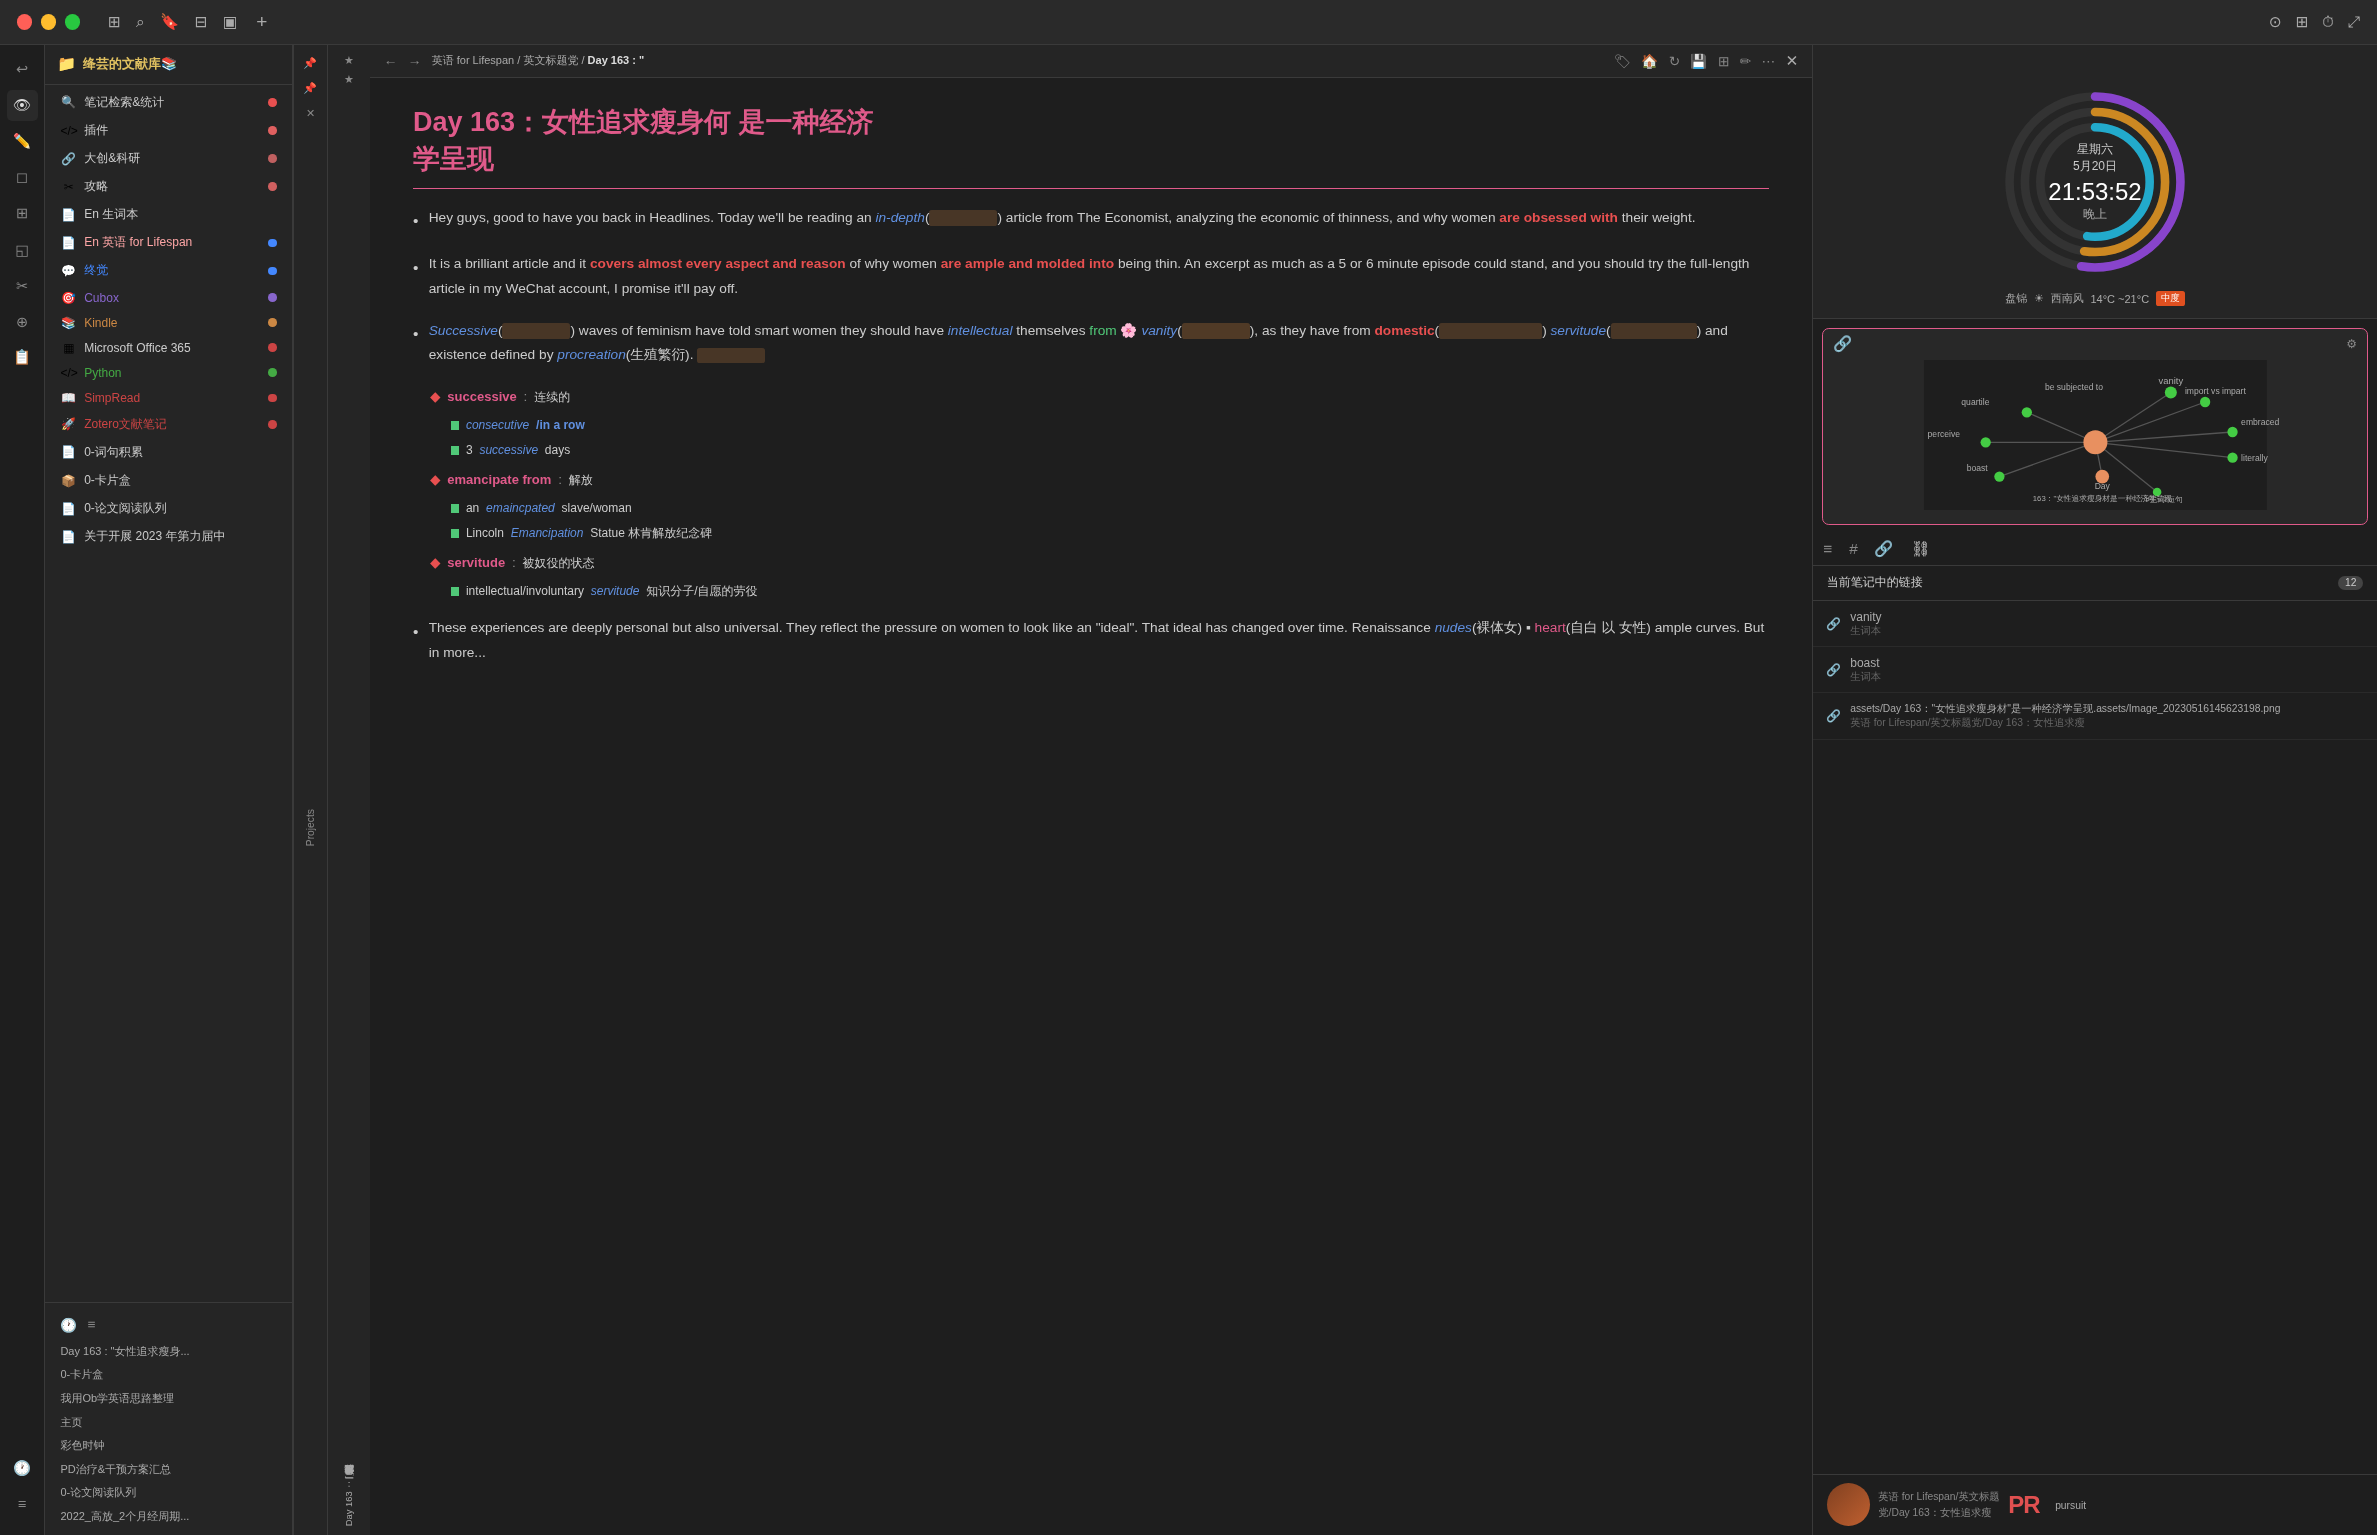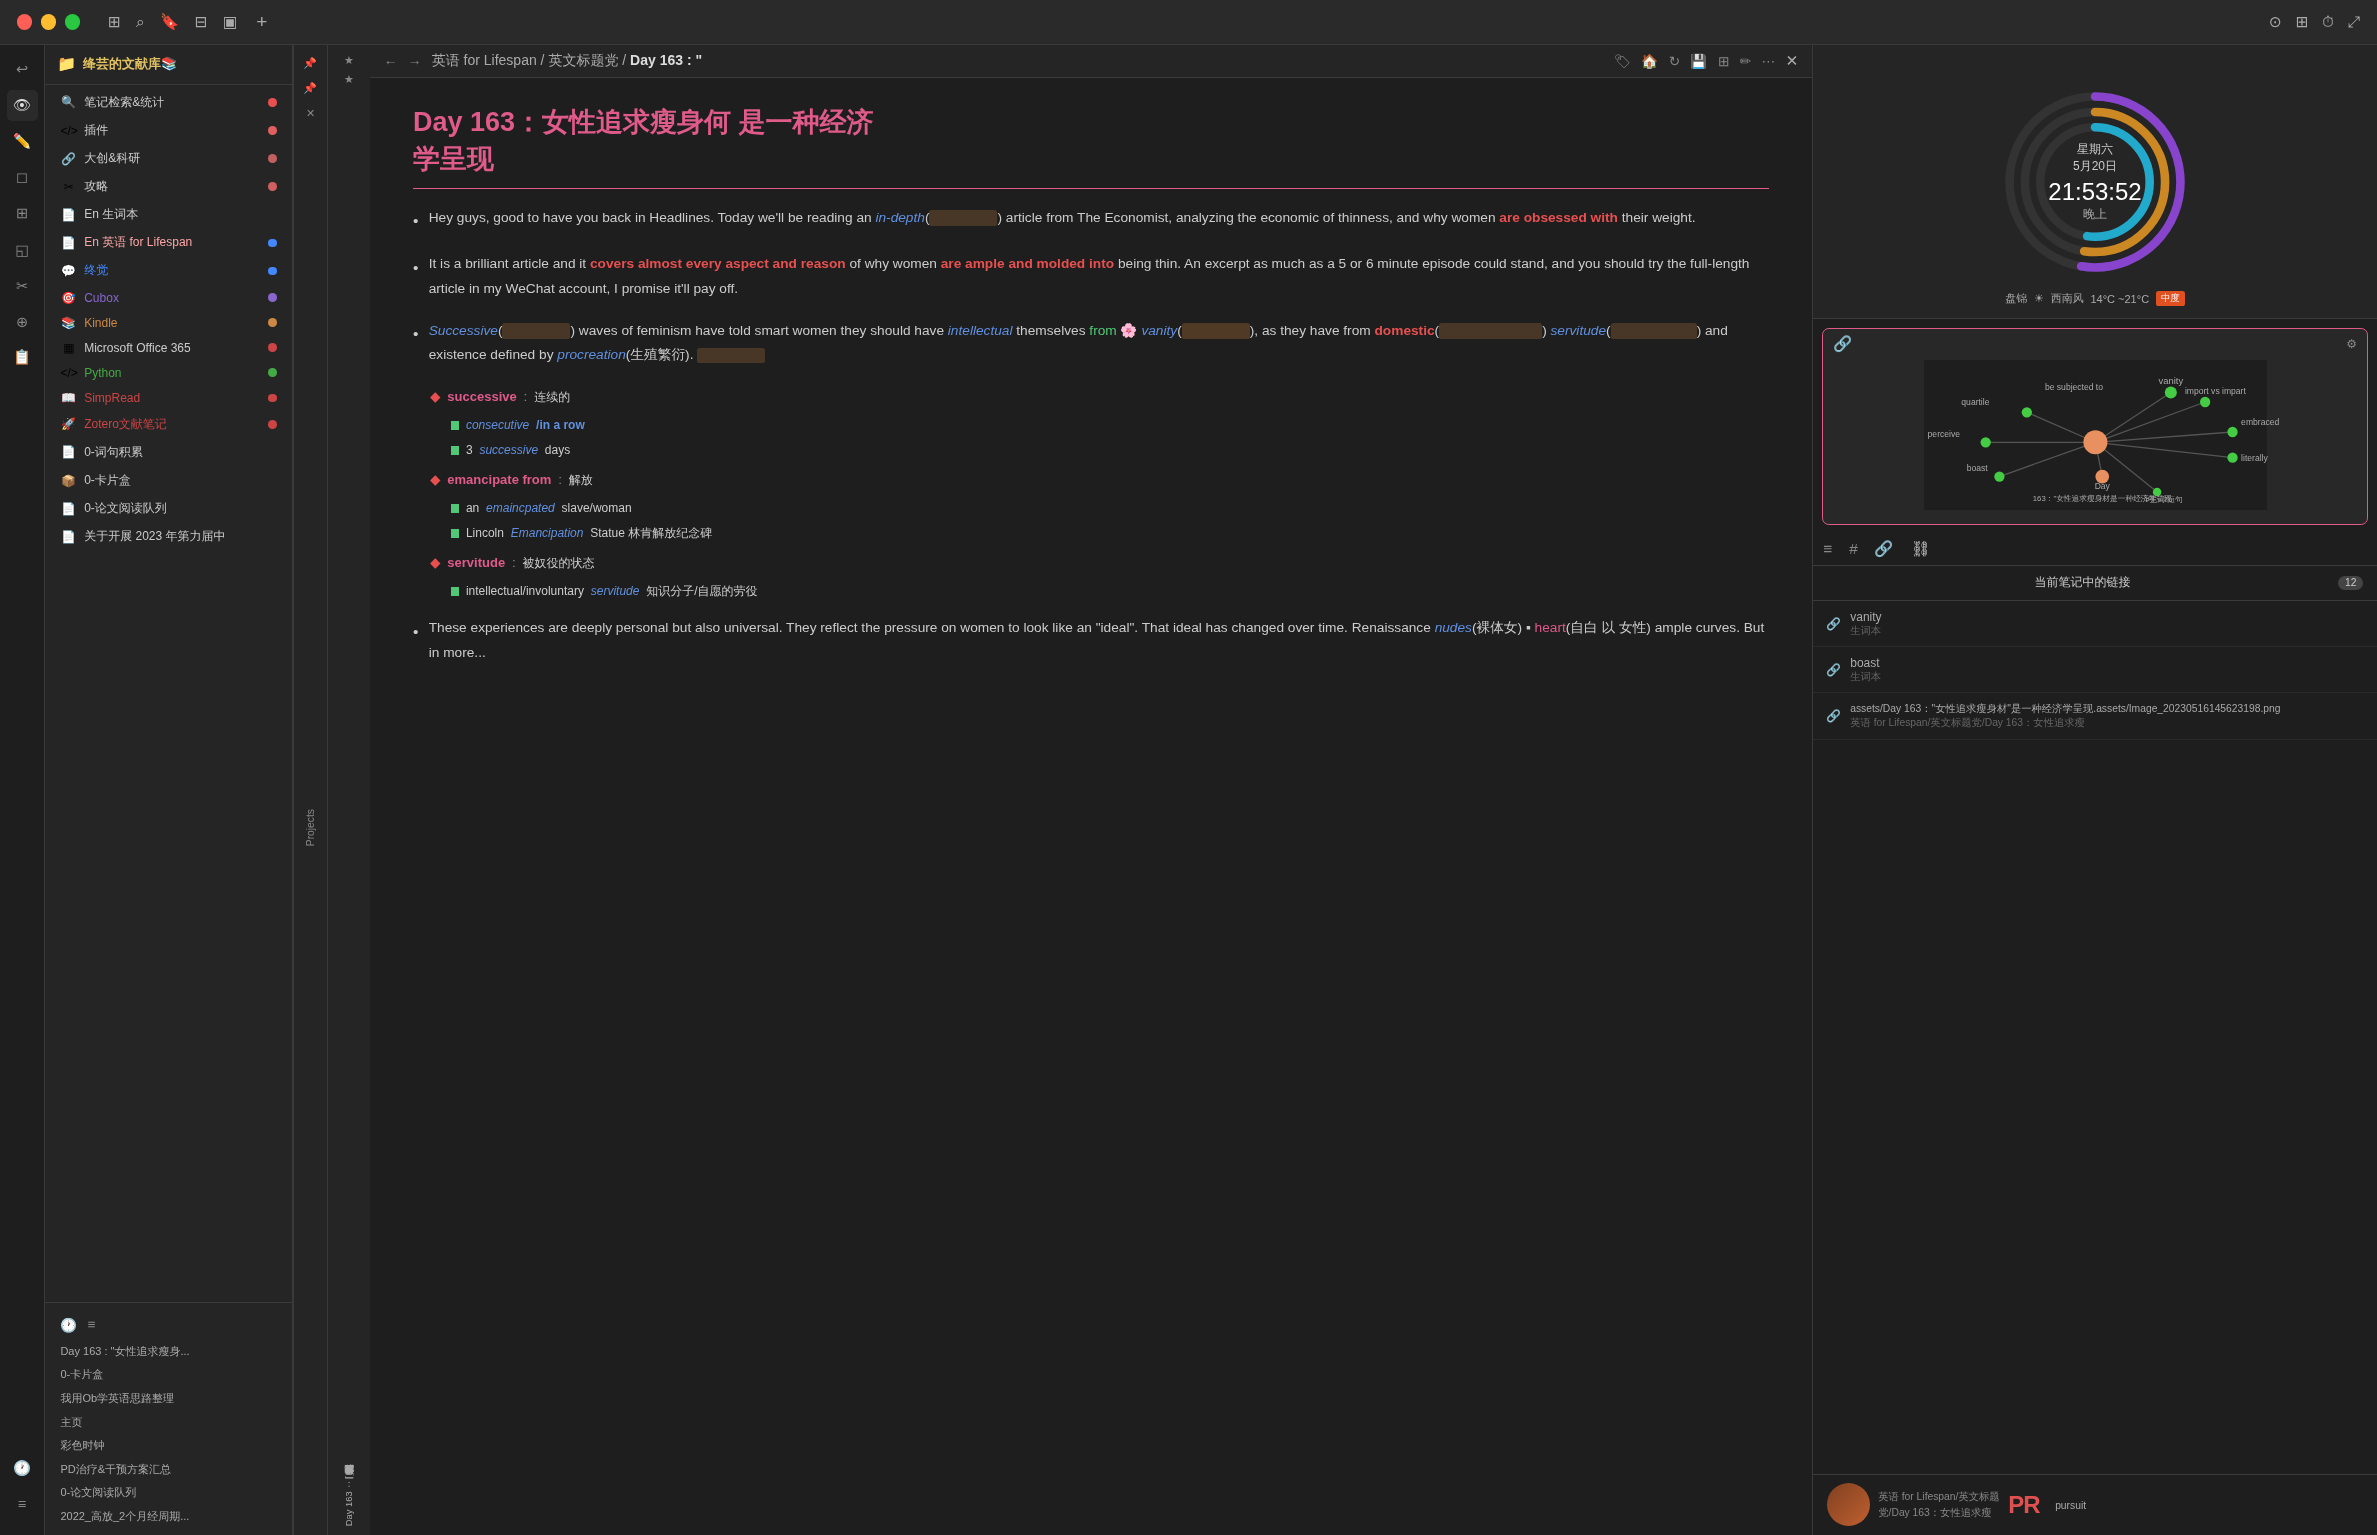--- a/index.html
+++ b/index.html
@@ -148,21 +148,21 @@
     .doc-toolbar {
       display: flex;
       align-items: center;
       padding: 6.8px 13.7px;
       gap: 10.3px;
       background: #252525;
       border-bottom: 0.9px solid #3a3a3a;
       flex-shrink: 0;
     }
     .doc-toolbar-nav { color: #888; font-size: 13.7px; cursor: pointer; }
-    .doc-breadcrumb { color: #888; font-size: 14px; }
+    .doc-breadcrumb { color: #888; font-size: 11px; }
     .doc-breadcrumb span { color: #aaa; }
     .doc-breadcrumb .current { color: #ddd; font-weight: 600; }
     .doc-toolbar-right {
       margin-left: auto;
       display: flex;
       gap: 10.3px;
       align-items: center;
       color: #888;
     }
     .doc-content {
@@ -314,21 +314,21 @@
       align-items: center;
     }
     .right-tab { color: #888; font-size: 15.4px; cursor: pointer; }
     .right-tab.active { color: #ddd; }
     .links-header {
       display: flex;
       align-items: center;
       padding: 8.6px 13.7px;
       border-bottom: 0.9px solid #3a3a3a;
     }
-    .links-title { color: #ccc; font-size: 12px; flex: 1; text-align: center; }
+    .links-title { color: #ccc; font-size: 12px; flex: 1; }
     .links-count {
       background: #444;
       color: #ccc;
       font-size: 10.3px;
       padding: 1.7px 6.8px;
       border-radius: 8.6px;
     }
     .link-item {
       display: flex;
       align-items: center;

